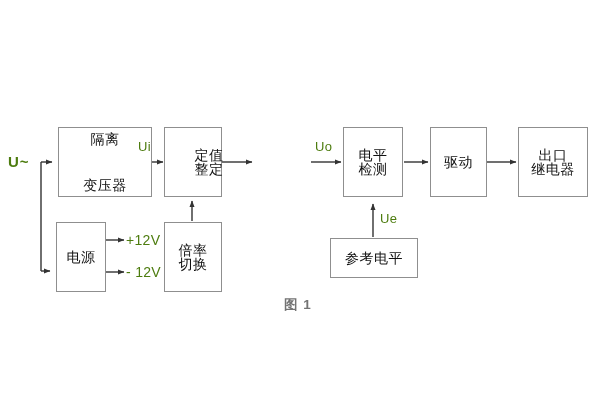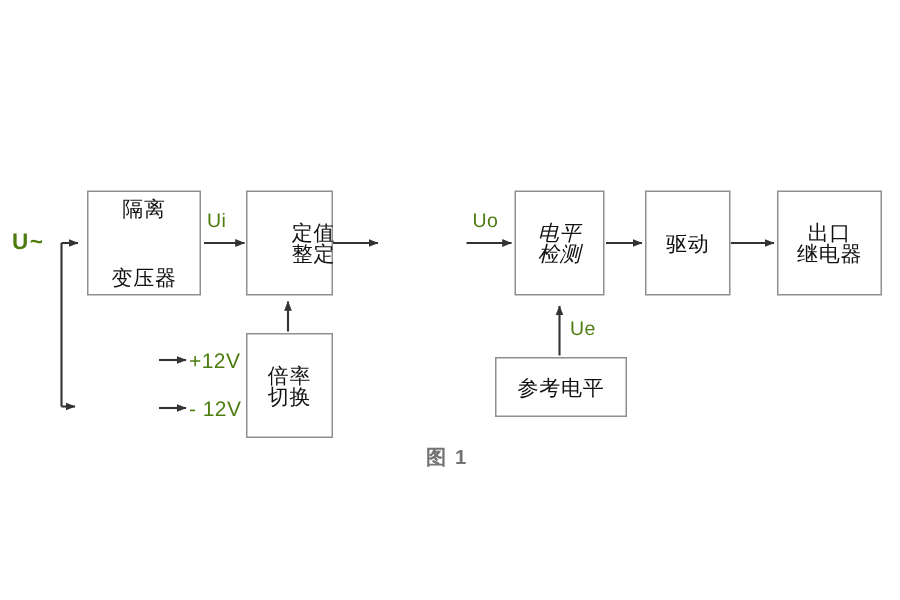--- a/index.html
+++ b/index.html
@@ -114,45 +114,48 @@
 
     <path d="M373,237 L373,204" stroke="#333333" stroke-width="1.4" fill="none" marker-end="url(#ah)"></path>
 
     <path d="M106,240 L124,240" stroke="#333333" stroke-width="1.4" fill="none" marker-end="url(#ah)"></path>
 
     <path d="M106,272 L124,272" stroke="#333333" stroke-width="1.4" fill="none" marker-end="url(#ah)"></path>
   </svg>
 
   <div class="lbl big" style="left:8px; top:154px;">U~</div>
 
-  <div class="block" style="left:58px; top:127px; width:76px; height:70px;gap:32px;">
+  <div class="block" style="left:58px; top:127px; width:94px; height:70px;gap:32px;">
     <span class="ln">隔离</span>
     <span class="ln">变压器</span>
   </div>
 
   <div class="block" style="left:164px; top:127px; width:58px; height:70px;padding-left:32px;">
     <span class="ln">定值</span>
     <span class="ln">整定</span>
   </div>
 
 
-  <div class="block" style="left:343px; top:127px; width:60px; height:70px;font-style:italic;">
+  <div class="block" style="left:343px; top:127px; width:60px; height:70px;">
     <span class="ln">电平</span>
     <span class="ln">检测</span>
   </div>
 
   <div class="block single" style="left:430px; top:127px; width:57px; height:70px;">
     <span class="ln">驱动</span>
   </div>
 
   <div class="block" style="left:518px; top:127px; width:70px; height:70px;">
     <span class="ln">出口</span>
     <span class="ln">继电器</span>
   </div>
 
+  <div class="block single" style="left:56px; top:222px; width:50px; height:70px;">
+    <span class="ln">电源</span>
+  </div>
 
   <div class="block single" style="left:330px; top:238px; width:88px; height:40px;">
     <span class="ln">参考电平</span>
   </div>
 
   <div class="block" style="left:164px; top:222px; width:58px; height:70px;">
     <span class="ln">倍率</span>
     <span class="ln">切换</span>
   </div>
 

